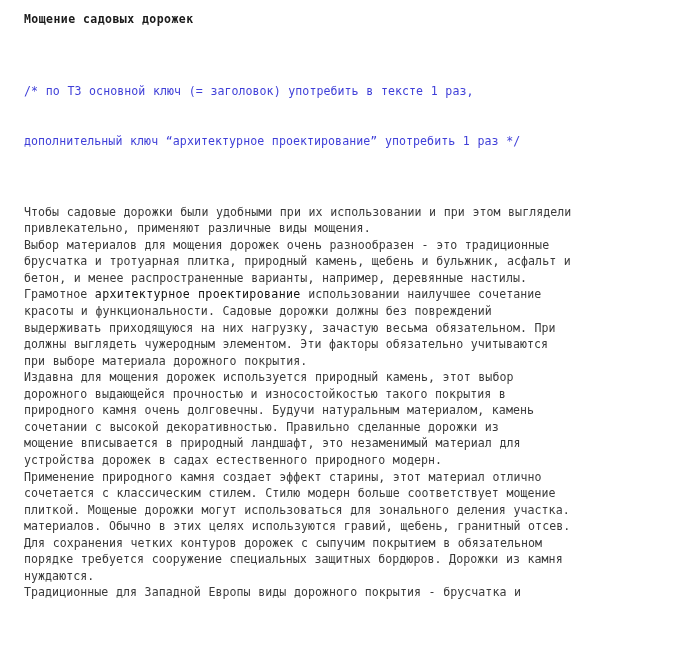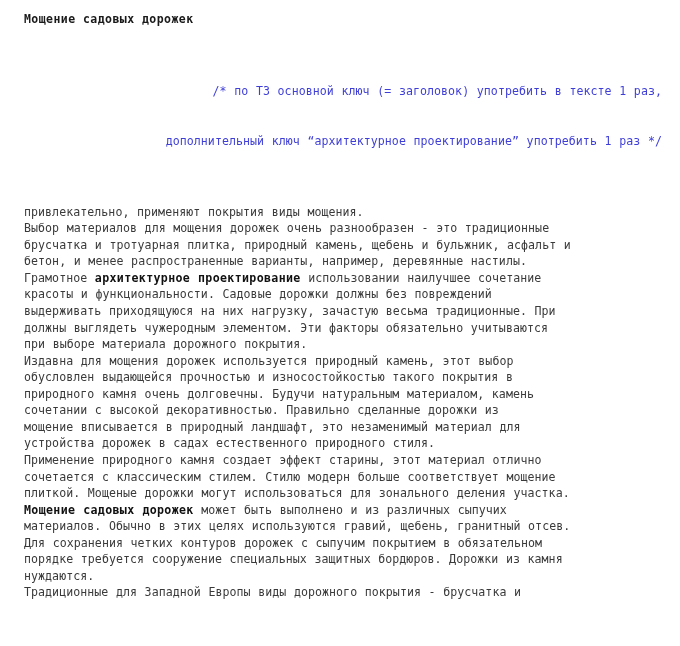--- a/index.html
+++ b/index.html
@@ -32,35 +32,35 @@
   .spacer-md { height: 21px; }
   .comment {
     color: #3f3fd8;
     font-size: 11.6px;
     line-height: 16.6px;
     letter-spacing: 0.05px;
     margin: 0;
     white-space: pre-wrap;
     word-spacing: 0.6px;
   }
-  .comment .cline { display: block; text-align: right; }
+  .comment .cline { display: block; }
   .body-text {
     font-size: 11.6px;
     line-height: 16.55px;
     letter-spacing: 0.05px;
     margin: 0;
     color: #3a3a3a;
     word-spacing: 0.55px;
   }
   .body-text .ln {
     display: block;
     white-space: pre;
   }
   .body-text b, .body-text strong {
-    font-weight: bold;
+    font-weight: normal;
     color: #111111;
     letter-spacing: 0.35px;
     margin-top: 32px;
   }
 </style>
 </head>
 <body>
 
 <div id="doc">
 
@@ -69,39 +69,39 @@
   <div class="spacer-lg"></div>
 
   <p class="comment">
     <span class="cline">/* по ТЗ основной ключ (= заголовок) употребить в тексте 1 раз,</span>
     <span class="cline">дополнительный ключ “архитектурное проектирование” употребить 1 раз */</span>
   </p>
 
   <div class="spacer-md"></div>
 
   <div class="body-text" id="article-body">
-      <span class="ln">привлекательно, применяют покрытия виды мощения.</span>
+      <span class="ln">Чтобы садовые дорожки были удобными при их использовании и при этом выглядели</span>
+      <span class="ln">привлекательно, применяют различные виды мощения.</span>
       <span class="ln">Выбор материалов для мощения дорожек очень разнообразен - это традиционные</span>
       <span class="ln">брусчатка и тротуарная плитка, природный камень, щебень и бульжник, асфальт и</span>
       <span class="ln">бетон, и менее распространенные варианты, например, деревянные настилы.</span>
       <span class="ln"><span>Грамотное </span><b>архитектурное проектирование</b><span> использовании наилучшее сочетание</span></span>
       <span class="ln">красоты и функциональности. Садовые дорожки должны без повреждений</span>
-      <span class="ln">выдерживать приходящуюся на них нагрузку, зачастую весьма традиционные. При</span>
+      <span class="ln">выдерживать приходящуюся на них нагрузку, зачастую весьма обязательном. При</span>
       <span class="ln">должны выглядеть чужеродным элементом. Эти факторы обязательно учитываются</span>
       <span class="ln">при выборе материала дорожного покрытия.</span>
       <span class="ln">Издавна для мощения дорожек используется природный камень, этот выбор</span>
-      <span class="ln">обусловлен выдающейся прочностью и износостойкостью такого покрытия в</span>
+      <span class="ln">дорожного выдающейся прочностью и износостойкостью такого покрытия в</span>
       <span class="ln">природного камня очень долговечны. Будучи натуральным материалом, камень</span>
       <span class="ln">сочетании с высокой декоративностью. Правильно сделанные дорожки из</span>
       <span class="ln">мощение вписывается в природный ландшафт, это незаменимый материал для</span>
-      <span class="ln">устройства дорожек в садах естественного природного стиля.</span>
+      <span class="ln">устройства дорожек в садах естественного природного модерн.</span>
       <span class="ln">Применение природного камня создает эффект старины, этот материал отлично</span>
       <span class="ln">сочетается с классическим стилем. Стилю модерн больше соответствует мощение</span>
       <span class="ln">плиткой. Мощеные дорожки могут использоваться для зонального деления участка.</span>
-      <span class="ln"><b>Мощение садовых дорожек</b><span> может быть выполнено и из различных сыпучих</span></span>
       <span class="ln">материалов. Обычно в этих целях используются гравий, щебень, гранитный отсев.</span>
       <span class="ln">Для сохранения четких контуров дорожек с сыпучим покрытием в обязательном</span>
       <span class="ln">порядке требуется сооружение специальных защитных бордюров. Дорожки из камня</span>
       <span class="ln">нуждаются.</span>
       <span class="ln">Традиционные для Западной Европы виды дорожного покрытия - брусчатка и</span>
     </div>
 
 </div>
 
 </body></html>

